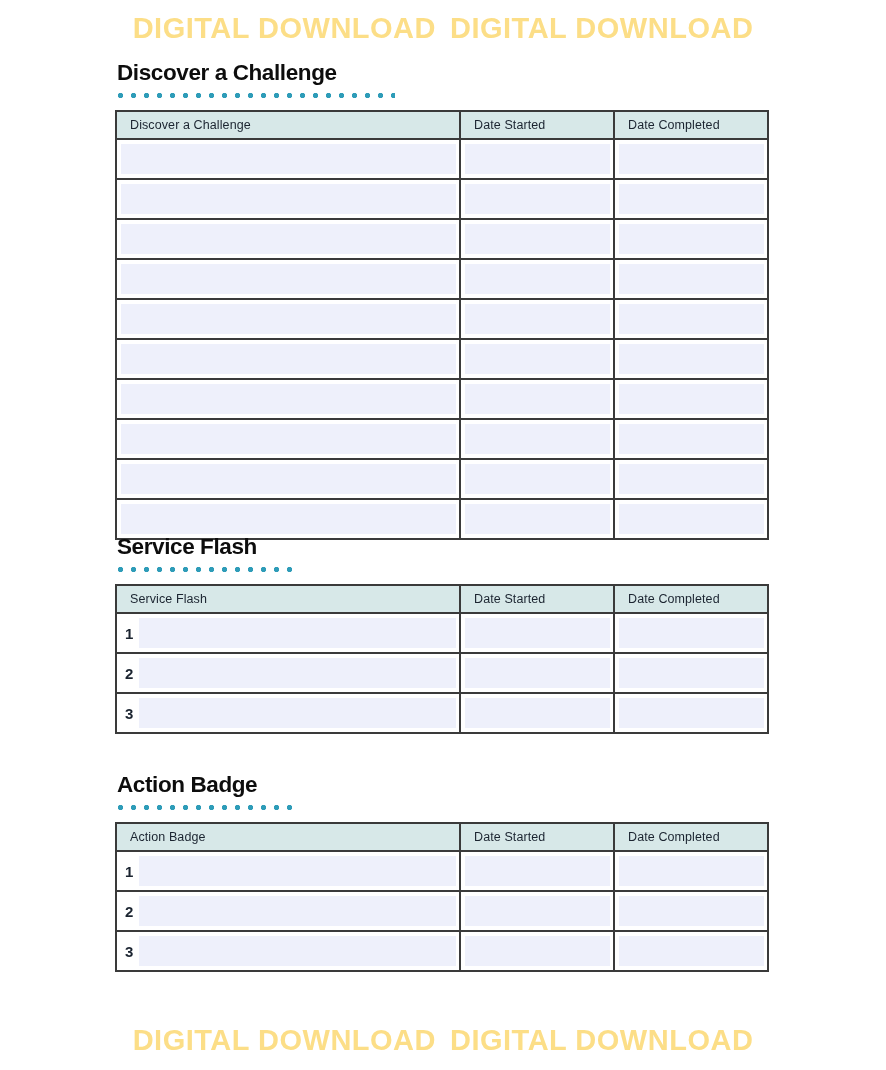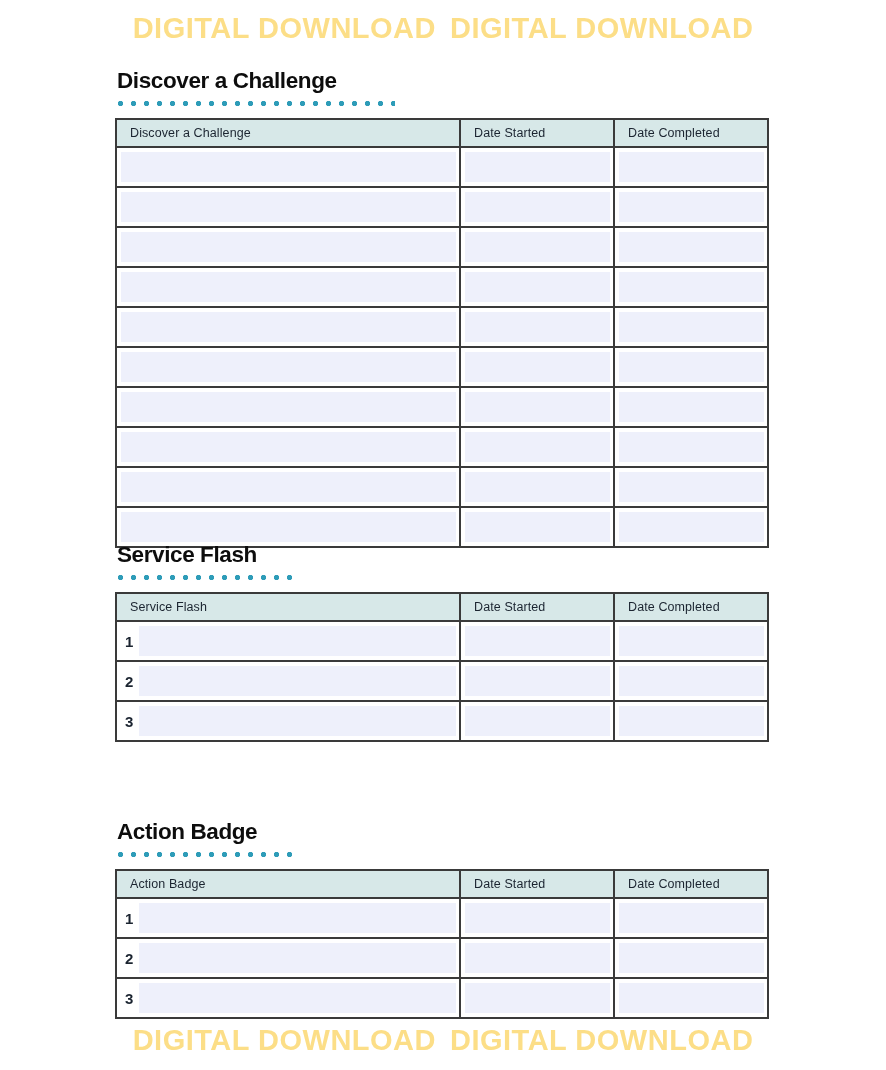--- a/index.html
+++ b/index.html
@@ -39,25 +39,24 @@
     left: 0;
     top: 0;
     width: 886px;
     height: 1070px;
   }
 
   .section {
     position: absolute;
     left: 115px;
     width: 652px;
-    margin-top: 8px;
   }
   .section-discover  { top: 62px; }
   .section-service   { top: 536px; }
-  .section-action    { top: 813px; }
+  .section-action    { top: 774px; }
 
   .section-heading {
     font-family: "Liberation Sans", sans-serif;
     font-weight: bold;
     font-size: 22.5px;
     color: #0d0d0d;
     letter-spacing: -0.4px;
     line-height: 1;
     margin: 0;
     padding: 0 0 4px 2px;

